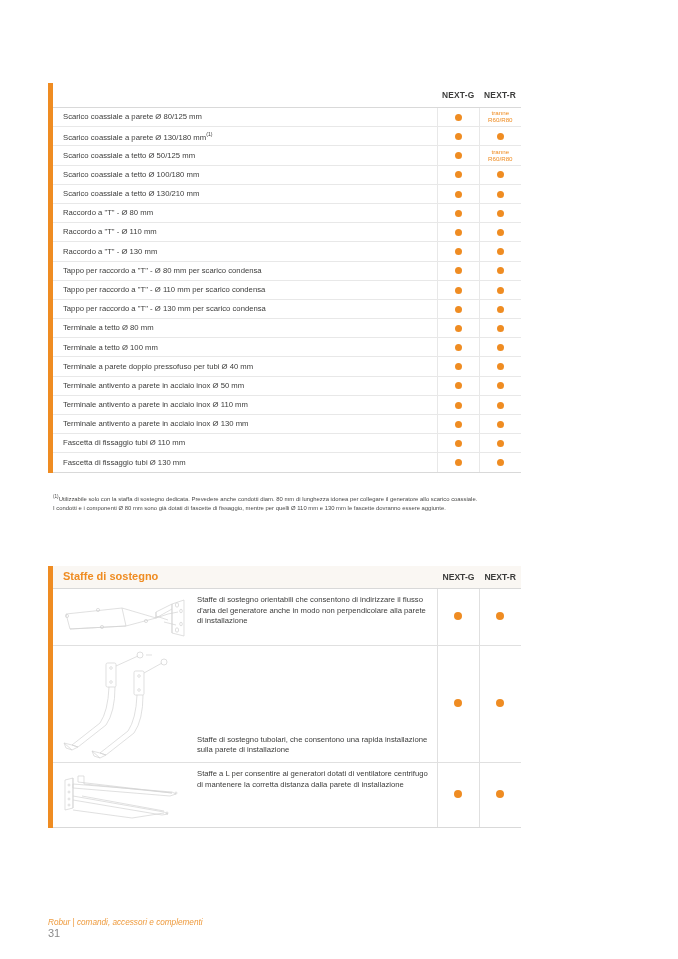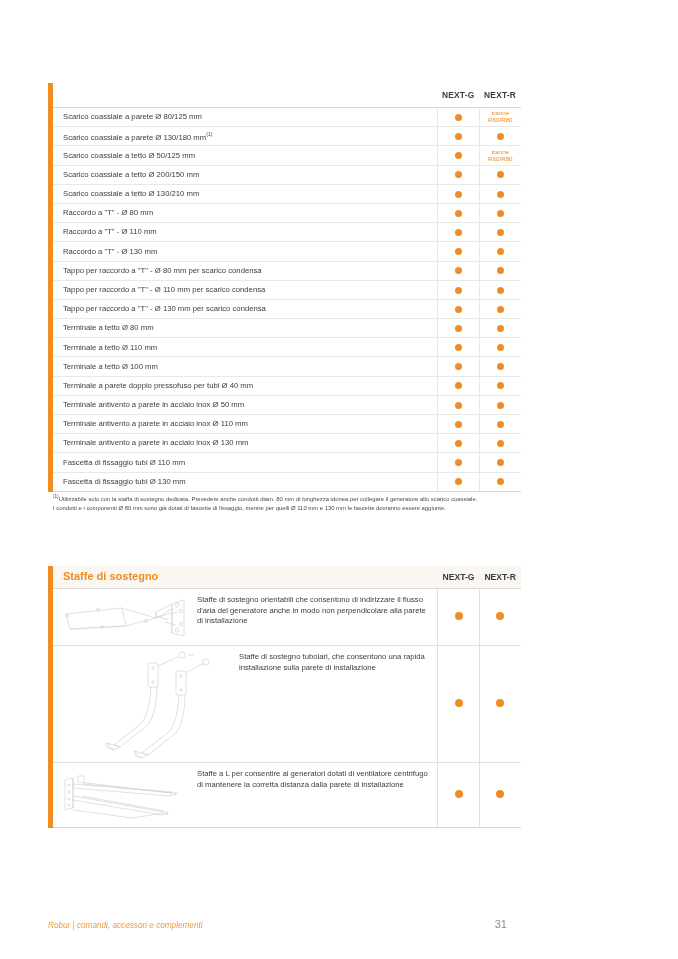--- a/index.html
+++ b/index.html
@@ -148,26 +148,27 @@
     width: 8px; height: 8px;
     border-radius: 50%;
     background: #EF8C22;
   }
   .draw { display: block; margin: 0 auto; }
 
   
   #page-footer {
     position: absolute;
     left: 48px;
-    right: 49px;
+    right: 32px;
     top: 918px;
     display: flex;
-    justify-content: space-between;
+    justify-content: flex-end;
     align-items: baseline;
     font-size: 8.2px;
+    flex-direction: column;
   }
   #footer-title {
     color: #EE9A3C;
     font-style: italic;
   }
   #footer-pageno {
     color: #8a8a8a;
     font-size: 11px;
   }
 </style>
@@ -203,21 +204,21 @@
             <td class="mark-cell"><span class="dot"></span></td>
             <td class="mark-cell"><span class="dot"></span></td>
           </tr>
           <tr>
             <td class="desc-cell"><span>Scarico coassiale a tetto Ø 50/125 mm</span></td>
             <td class="mark-cell"><span class="dot"></span></td>
             <td class="mark-cell"><span class="tranne">tranne
 R60/R80</span></td>
           </tr>
           <tr>
-            <td class="desc-cell"><span>Scarico coassiale a tetto Ø 200/150 mm</span></td>
+            <td class="desc-cell"><span>Scarico coassiale a tetto Ø 100/180 mm</span></td>
             <td class="mark-cell"><span class="dot"></span></td>
             <td class="mark-cell"><span class="dot"></span></td>
           </tr>
           <tr>
             <td class="desc-cell"><span>Scarico coassiale a tetto Ø 130/210 mm</span></td>
             <td class="mark-cell"><span class="dot"></span></td>
             <td class="mark-cell"><span class="dot"></span></td>
           </tr>
           <tr>
             <td class="desc-cell"><span>Raccordo a "T" - Ø 80 mm</span></td>
@@ -244,25 +245,20 @@
             <td class="mark-cell"><span class="dot"></span></td>
             <td class="mark-cell"><span class="dot"></span></td>
           </tr>
           <tr>
             <td class="desc-cell"><span>Tappo per raccordo a "T" - Ø 130 mm per scarico condensa</span></td>
             <td class="mark-cell"><span class="dot"></span></td>
             <td class="mark-cell"><span class="dot"></span></td>
           </tr>
           <tr>
             <td class="desc-cell"><span>Terminale a tetto Ø 80 mm</span></td>
-            <td class="mark-cell"><span class="dot"></span></td>
-            <td class="mark-cell"><span class="dot"></span></td>
-          </tr>
-          <tr>
-            <td class="desc-cell"><span>Terminale a tetto Ø 110 mm</span></td>
             <td class="mark-cell"><span class="dot"></span></td>
             <td class="mark-cell"><span class="dot"></span></td>
           </tr>
           <tr>
             <td class="desc-cell"><span>Terminale a tetto Ø 100 mm</span></td>
             <td class="mark-cell"><span class="dot"></span></td>
             <td class="mark-cell"><span class="dot"></span></td>
           </tr>
           <tr>
             <td class="desc-cell"><span>Terminale a parete doppio pressofuso per tubi Ø 40 mm</span></td>
@@ -348,21 +344,21 @@
   </svg>
 </div>
                 <div class="txt-cell" style="flex: 1 1 auto;">Staffe di sostegno orientabili che consentono di indirizzare il flusso d'aria del generatore anche in modo non perpendicolare alla parete di installazione</div>
               </div>
             </td>
             <td class="mark-cell2"><span class="dot2"></span></td>
             <td class="mark-cell2"><span class="dot2"></span></td>
           </tr>
           <tr style="height: 114px;">
             <td style="padding: 0px;">
-              <div style="display: flex; align-items: flex-start; padding-left: 42px;">
+              <div style="display: flex; align-items: flex-end;">
                 <div class="img-cell" style="flex: 0 0 134px;">
   <svg class="draw" width="128" height="110" viewBox="0 0 128 110">
     <g fill="none" stroke="#d2d2d2" stroke-width="0.7">
 
       <rect x="46" y="14" width="10" height="24" rx="1.5"></rect>
       <rect x="74" y="22" width="10" height="24" rx="1.5"></rect>
       <circle cx="51" cy="19" r="1.3"></circle>
       <circle cx="51" cy="33" r="1.3"></circle>
       <circle cx="79" cy="27" r="1.3"></circle>
       <circle cx="79" cy="41" r="1.3"></circle>

